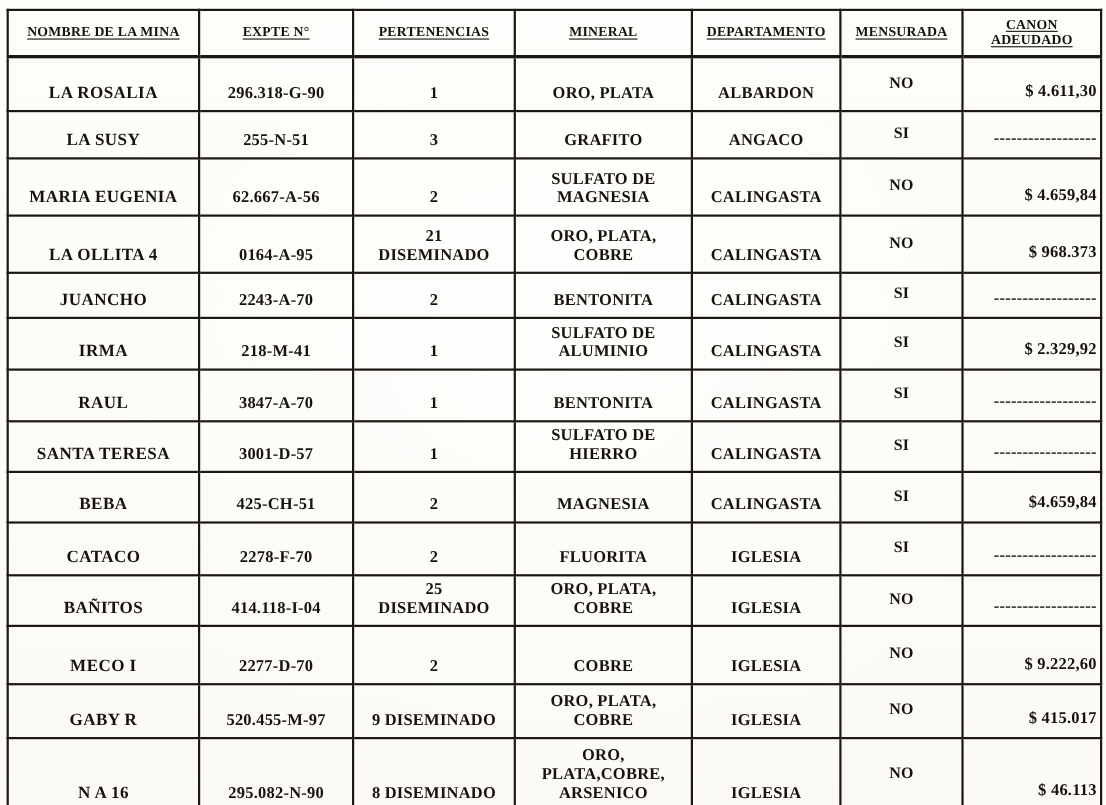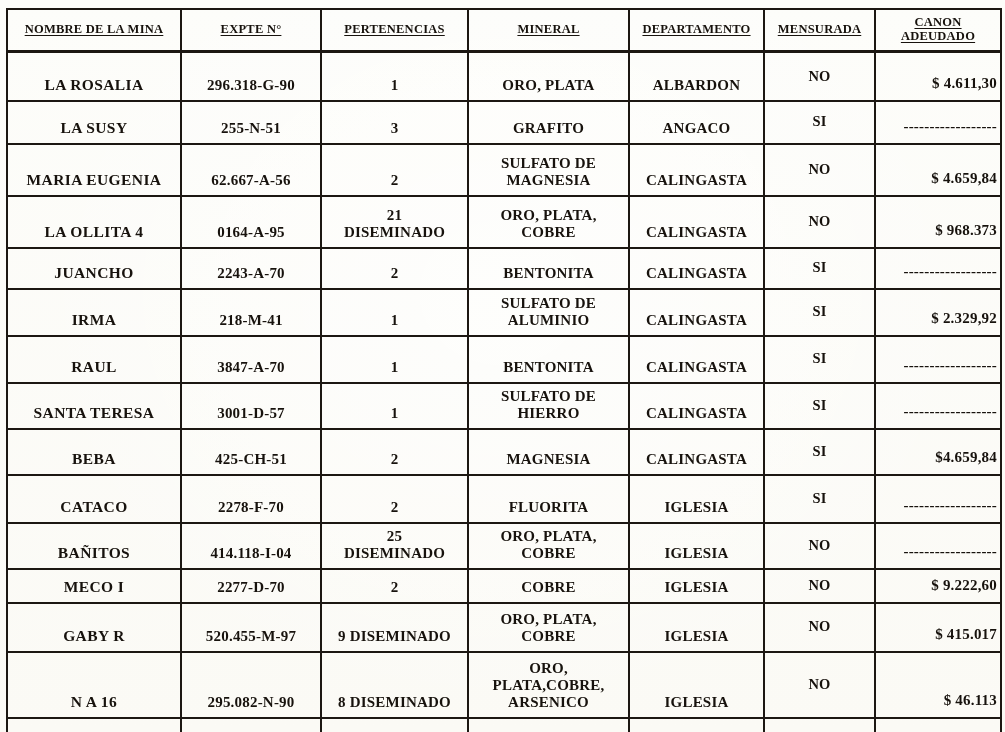--- a/index.html
+++ b/index.html
@@ -180,21 +180,21 @@
           <td data-name="cell-nombre">BAÑITOS</td>
           <td data-name="cell-expte">414.118-I-04</td>
           <td data-name="cell-pertenencias">25
 DISEMINADO</td>
           <td data-name="cell-mineral">ORO, PLATA,
 COBRE</td>
           <td data-name="cell-departamento">IGLESIA</td>
           <td data-name="cell-mensurada">NO</td>
           <td data-name="cell-canon">------------------</td>
         </tr>
-        <tr data-name="table-row" style="height: 34px;">
+        <tr data-name="table-row" style="height: 53px;">
           <td data-name="cell-nombre">MECO I</td>
           <td data-name="cell-expte">2277-D-70</td>
           <td data-name="cell-pertenencias">2</td>
           <td data-name="cell-mineral">COBRE</td>
           <td data-name="cell-departamento">IGLESIA</td>
           <td data-name="cell-mensurada">NO</td>
           <td data-name="cell-canon">$ 9.222,60</td>
         </tr>
         <tr data-name="table-row" style="height: 49px;">
           <td data-name="cell-nombre">GABY R</td>

